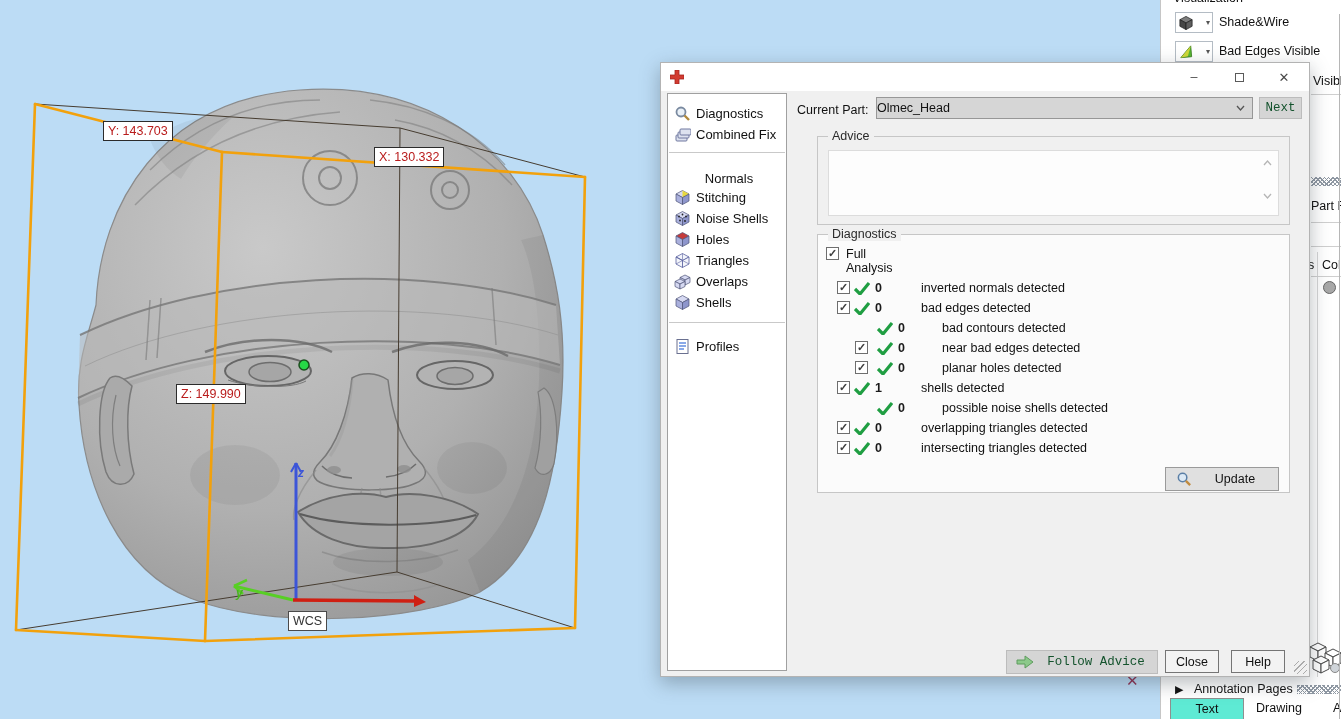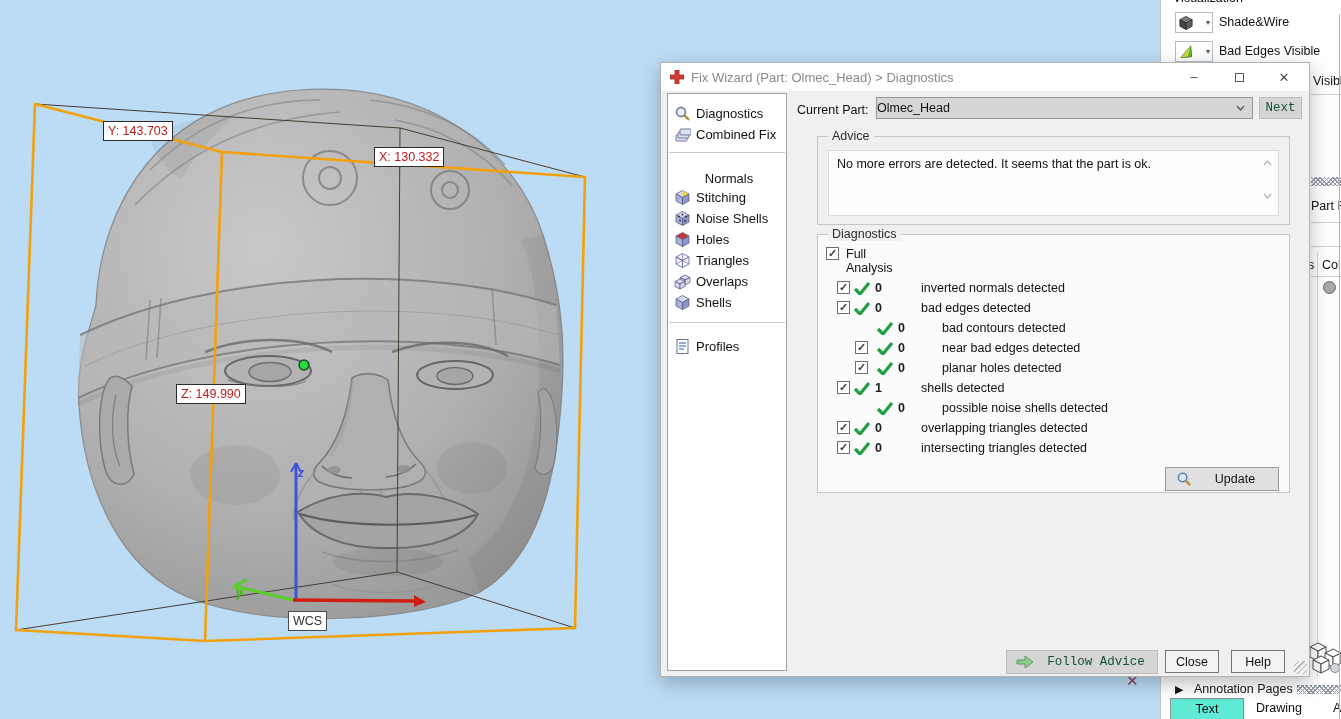--- a/index.html
+++ b/index.html
@@ -257,21 +257,20 @@
   <div class="tab-plain" style="left:95px; top:701px;">Drawing</div>
   <div class="tab-plain" style="left:172px; top:701px;">Att</div>
   <div class="app-edge"></div>
 </div>
 
 <div class="dialog">
   <div class="titlebar">
     <svg style="position:absolute; left:9px; top:7px;" width="14" height="14" viewBox="0 0 14 14">
       <polygon points="5,0 9,0 9,5 14,5 14,9 9,9 9,14 5,14 5,9 0,9 0,5 5,5" fill="#d23b30" stroke="#a32520" stroke-width="0.8"></polygon>
     </svg>
-    <div class="title-text">Fix Wizard (Part: Olmec_Head) &gt; Diagnostics</div>
     <div class="win-btn" style="left:516px;">–</div>
     <div class="win-btn" style="left:561px;">
       <span style="display:block; width:9px; height:9px; border:1px solid #5a5a5a;"></span>
     </div>
     <div class="win-btn" style="left:606px; font-size:13px;">✕</div>
   </div>
 
   <div class="sidebar">
     <div class="side-item" style="top:9px;">
       <svg width="17" height="17" viewBox="0 0 17 17">
@@ -382,21 +381,20 @@
     <span>Olmec_Head</span>
     <svg class="chev" width="9" height="6" viewBox="0 0 9 6">
       <path d="M1,1 L4.5,5 L8,1" stroke="#555" stroke-width="1.3" fill="none"></path>
     </svg>
   </div>
   <div class="btn btn-disabled next-btn">Next</div>
 
   <div class="groupbox" style="left:156px; top:73px; width:473px; height:89px;">
     <span class="gb-label">Advice</span>
     <div class="advice-inner">
-      <div class="advice-text">No more errors are detected. It seems that the part is ok.</div>
       <div class="scroll-chev" style="top:5px;">
         <svg width="9" height="6" viewBox="0 0 9 6">
             <path d="M1,5 L4.5,1 L8,5" stroke="#b5b5b5" stroke-width="1.3" fill="none"></path>
           </svg>
       </div>
       <div class="scroll-chev" style="top:38px;">
         <svg width="9" height="6" viewBox="0 0 9 6">
             <path d="M1,1 L4.5,5 L8,1" stroke="#b5b5b5" stroke-width="1.3" fill="none"></path>
           </svg>
       </div>

